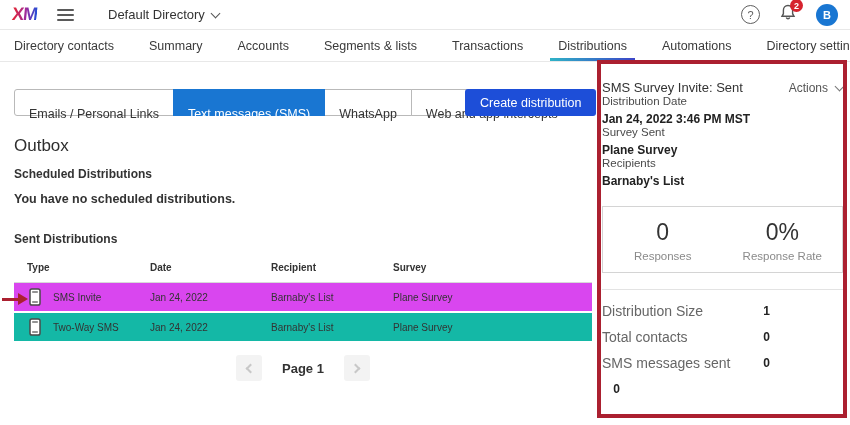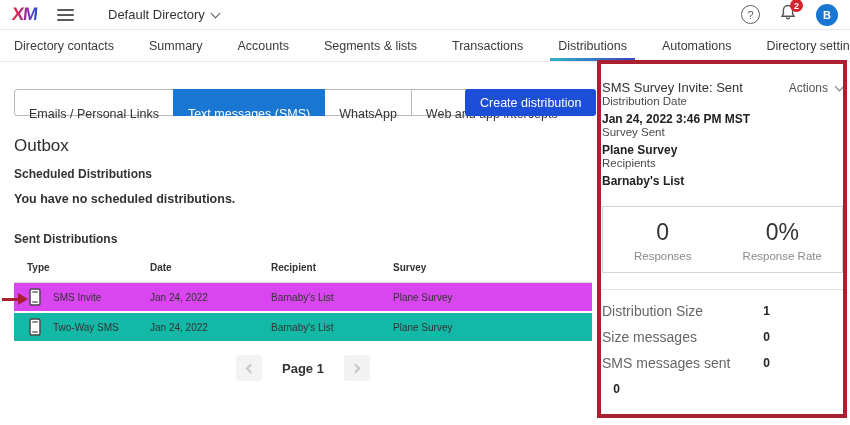--- a/index.html
+++ b/index.html
@@ -270,21 +270,21 @@
     </div>
   </div>
 
   <div class="detail-divider"></div>
 
   <div class="srow" style="margin-top:8px;">
     <span class="srow-label">Distribution Size</span>
     <span class="srow-value">1</span>
   </div>
   <div class="srow">
-    <span class="srow-label">Size messages</span>
+    <span class="srow-label">Total contacts</span>
     <span class="srow-value">0</span>
   </div>
   <div class="srow">
     <span class="srow-label">SMS messages sent</span>
     <span class="srow-value">0</span>
   </div>
   <div class="srow">
 
     <span class="srow-value">0</span>
   </div>

